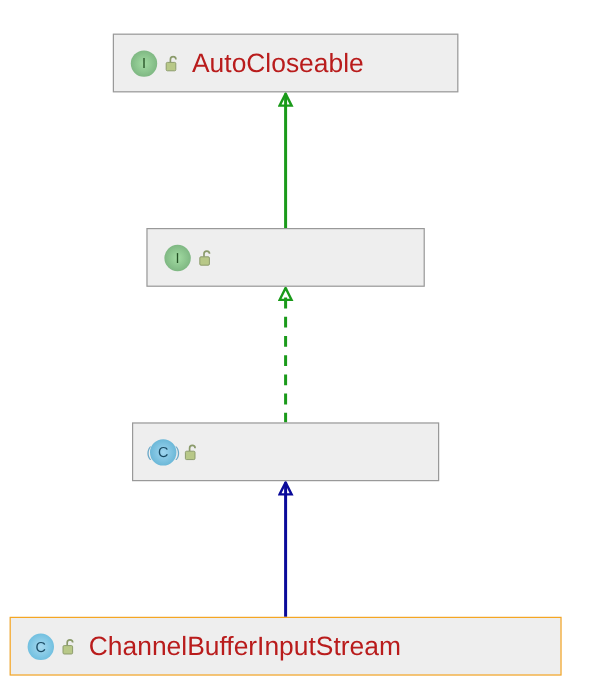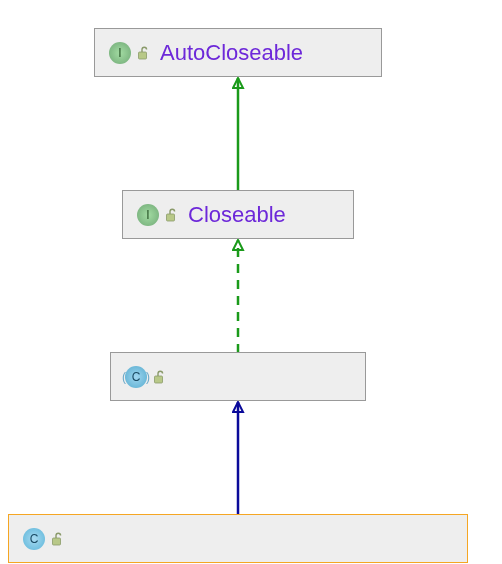--- a/index.html
+++ b/index.html
@@ -57,21 +57,21 @@
   }
   .lock-icon {
     flex-shrink: 0;
     display: flex;
     align-items: center;
     margin-left: -2px;
     margin-right: 2px;
   }
   .label {
     font-size: 22px;
-    color: #6d28d9;
+    color: #b91c1c;
     white-space: nowrap;
   }
   svg.arrows {
     position: absolute;
     top: 0;
     left: 0;
     width: 502px;
     height: 564px;
     pointer-events: none;
   }
@@ -110,21 +110,20 @@
   </div>
 
   <div class="node" style="left:122px; top:190px; width:232px; height:49px;">
     <span class="badge interface">I</span>
     <span class="lock-icon">
       <svg width="13" height="14" viewBox="0 0 13 14">
           <path d="M5 6 V3.5 a2.3 2.3 0 0 1 4.6 0" fill="none" stroke="#8a9a6a" stroke-width="1.4"></path>
           <rect x="1.5" y="6" width="8" height="7" rx="1" fill="#b8c888" stroke="#8a9a6a" stroke-width="0.8"></rect>
         </svg>
     </span>
-    <span class="label">Closeable</span>
   </div>
 
   <div class="node" style="left:110px; top:352px; width:256px; height:49px;">
     <span class="badge class-abstract" style="position:relative;">
       <span style="position:absolute;left:-3px;color:#6aa8c8;">(</span>
       <span>C</span>
       <span style="position:absolute;right:-3px;color:#6aa8c8;">)</span>
     </span>
     <span class="lock-icon">
       <svg width="13" height="14" viewBox="0 0 13 14">
@@ -135,15 +134,16 @@
   </div>
 
   <div class="node highlight" style="left:8px; top:514px; width:460px; height:49px;">
     <span class="badge class">C</span>
     <span class="lock-icon">
       <svg width="13" height="14" viewBox="0 0 13 14">
           <path d="M5 6 V3.5 a2.3 2.3 0 0 1 4.6 0" fill="none" stroke="#8a9a6a" stroke-width="1.4"></path>
           <rect x="1.5" y="6" width="8" height="7" rx="1" fill="#b8c888" stroke="#8a9a6a" stroke-width="0.8"></rect>
         </svg>
     </span>
+    <span class="label">ChannelBufferInputStream</span>
   </div>
 
 </div>
 
 </body></html>

